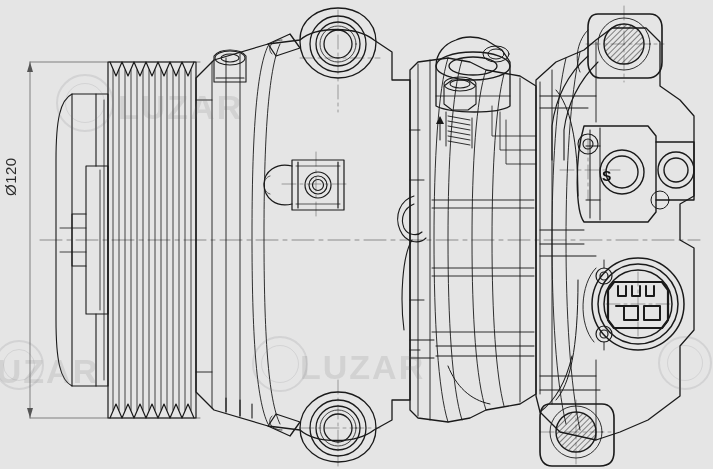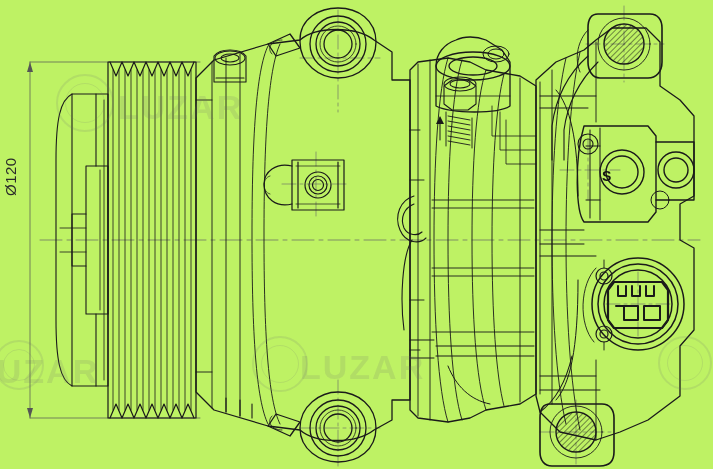--- a/index.html
+++ b/index.html
@@ -5,21 +5,21 @@
   * { box-sizing: border-box; }
   html, body {
     margin: 0; padding: 0;
     background: #ffffff;
     font-family: "Liberation Sans", sans-serif;
   }
   #stage {
     position: relative;
     width: 713px;
     height: 469px;
-    background: #bef264;
+    background: #e5e5e5;
     overflow: hidden;
   }
   #drawing { position: absolute; inset: 0; }
 
   
   .dim-label {
     position: absolute;
     left: 2px;
     top: 196px;
     transform: rotate(-90deg);

